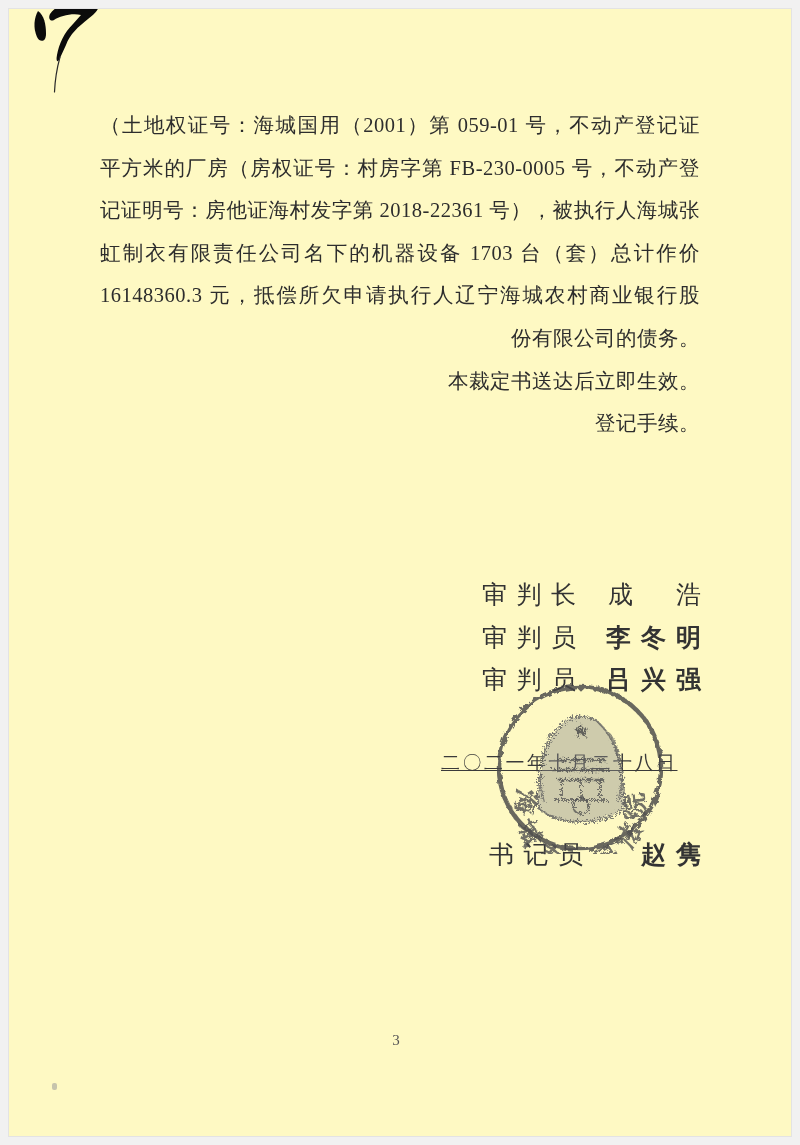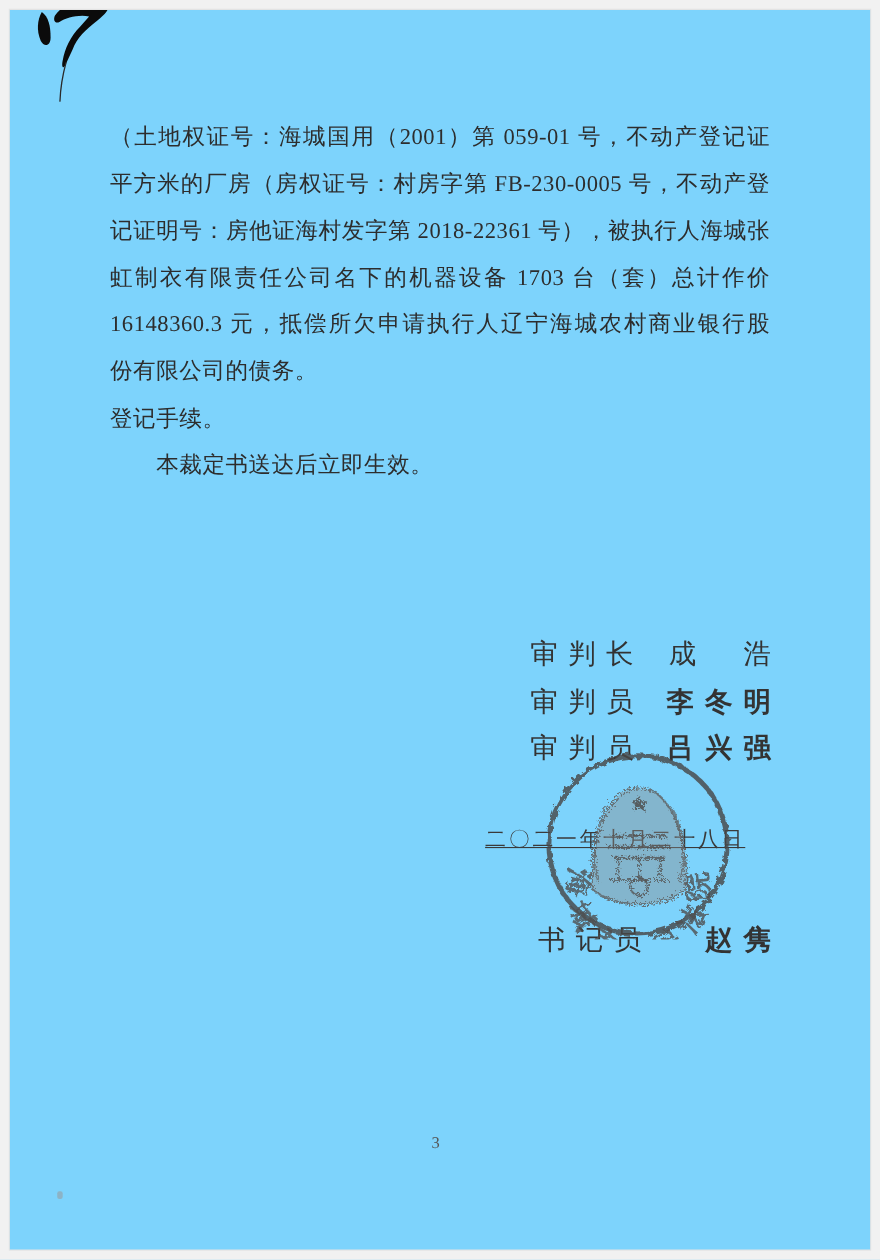--- a/index.html
+++ b/index.html
@@ -5,21 +5,21 @@
   html, body {
     margin: 0; padding: 0;
     width: 800px; height: 1145px;
     background: #ffffff;
     overflow: hidden;
     font-family: "Liberation Serif", "DejaVu Serif", serif;
   }
   .scan-page {
     position: absolute; left: 0; top: 0;
     width: 800px; height: 1145px;
-    background: #7dd3fc;
+    background: #fef9c3;
   }
   
   .scan-frame {
     position: absolute; inset: 0;
     box-shadow: inset 0 0 0 8px #f1f1f1, inset 0 0 0 9px #e3e3e3;
     pointer-events: none;
     z-index: 30;
   }
   .handwriting {
     position: absolute; left: 26px; top: 0px;
@@ -28,20 +28,21 @@
   .body-text {
     position: absolute; left: 100px; top: 104px; width: 600px;
     color: #2d2d2d;
     z-index: 2;
   }
   .line {
     width: 600px; height: 42.6px; line-height: 42.6px;
     font-size: 20.5px;
     white-space: nowrap;
     letter-spacing: 0.5px;
+    text-align: right;
   }
   .just { white-space: normal; text-align: justify; text-align-last: justify; }
   .ind  { text-indent: 42px; }
   .sig-row {
     position: absolute; left: 482px; width: 219px; height: 30px;
     font-size: 25px; color: #333; z-index: 2;
   }
   .sig-role { letter-spacing: 9.5px; }
   .sig-name { position: absolute; right: 0; top: 0; }
   .ls10 { letter-spacing: 10px; margin-right: -10px; font-weight: bold; }
@@ -76,22 +77,22 @@
     <path d="M 34 57 C 31 68 29 80 28.5 92" stroke="#2a2a2a" stroke-width="1.2" fill="none" stroke-linecap="round"></path>
   </svg>
 
   <div class="body-text">
     <div class="line just">（土地权证号：海城国用（2001）第 059-01 号，不动产登记证</div>
     <div class="line just">平方米的厂房（房权证号：村房字第 FB-230-0005 号，不动产登</div>
     <div class="line just">记证明号：房他证海村发字第 2018-22361 号），被执行人海城张</div>
     <div class="line just">虹制衣有限责任公司名下的机器设备 1703 台（套）总计作价</div>
     <div class="line just">16148360.3 元，抵偿所欠申请执行人辽宁海城农村商业银行股</div>
     <div class="line">份有限公司的债务。</div>
+    <div class="line ind">本裁定书送达后立即生效。</div>
     <div class="line">登记手续。</div>
-    <div class="line ind">本裁定书送达后立即生效。</div>
   </div>
 
   <div class="sig-row" style="top:578px">
     <span class="sig-role">审判长</span>
     <span class="sig-name ls43">成浩</span>
   </div>
   <div class="sig-row" style="top:621px">
     <span class="sig-role">审判员</span>
     <span class="sig-name ls10">李冬明</span>
   </div>

